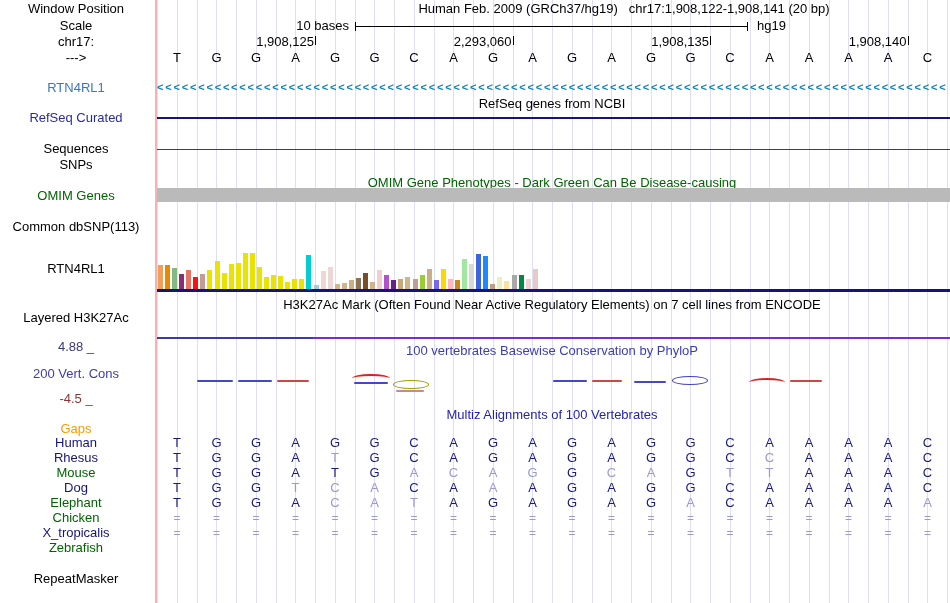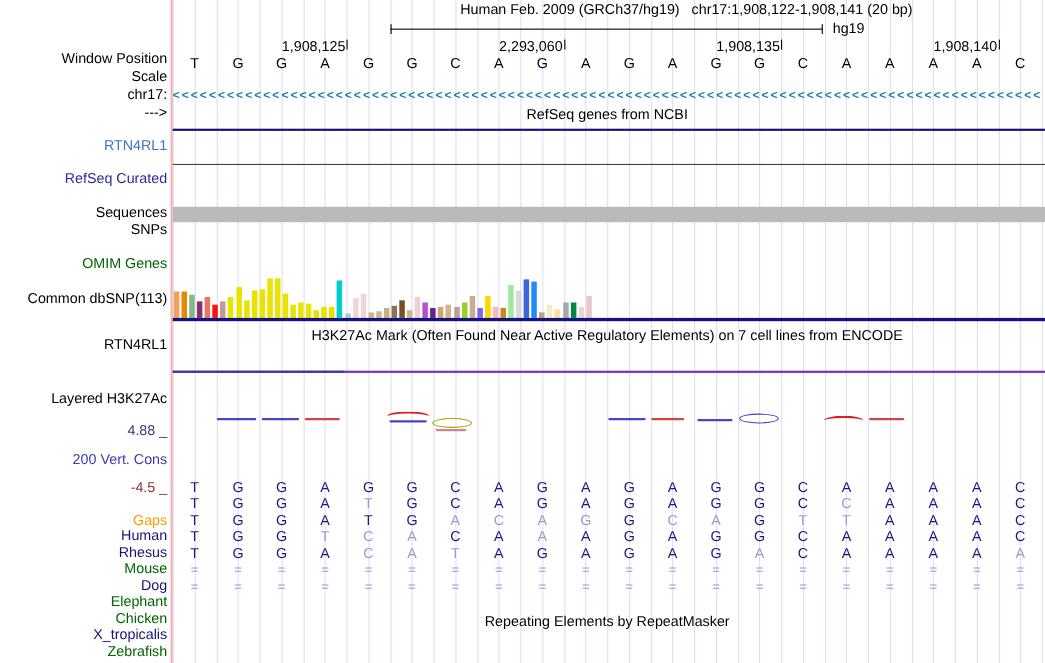--- a/index.html
+++ b/index.html
@@ -1,18 +1,18 @@
 <!DOCTYPE html>
 <html><head>
 <meta charset="utf-8">
 <style>
   html,body{margin:0;padding:0;background:#fff;}
   #page{position:relative;width:950px;height:603px;background:#fff;overflow:hidden;
         font-family:"Liberation Sans",sans-serif;font-size:13px;color:#000;}
-  .lbl{position:absolute;left:0;width:152px;text-align:right;line-height:14px;white-space:nowrap;margin-top:44px;}
+  .lbl{position:absolute;left:0;width:152px;text-align:center;line-height:14px;white-space:nowrap;}
   .ctr{position:absolute;left:157px;width:790px;text-align:center;line-height:14px;white-space:nowrap;}
   .hline{position:absolute;left:157px;width:793px;}
   .gridline{position:absolute;top:0;width:1px;height:603px;background:#dedef6;}
   .pinkline{position:absolute;top:0;left:155px;width:2px;height:603px;background:#f3b3b3;}
   .base{position:absolute;width:40px;text-align:center;line-height:14px;}
   .tick{position:absolute;width:1px;height:9px;background:#000;}
   .ticklabel{position:absolute;text-align:right;width:80px;line-height:13px;}
   .bar{position:absolute;width:5px;}
   .chevrons{position:absolute;left:157px;width:790px;display:flex;justify-content:space-between;
             color:#1080b2;font-size:11px;font-weight:bold;line-height:13px;}
@@ -68,20 +68,21 @@
       <div class="gridline" style="left: 927.25px;"></div>
       <div class="gridline" style="left: 947px;"></div>
     </div>
   <div class="pinkline"></div>
 
   <div class="lbl" style="top:2px">Window Position</div>
   <div class="ctr" style="top:2px;padding-left:72px">
     <span>Human Feb. 2009 (GRCh37/hg19)</span>&nbsp;&nbsp;&nbsp;<span>chr17:1,908,122-1,908,141 (20 bp)</span>
   </div>
   <div class="lbl" style="top:19px">Scale</div>
+  <div style="position:absolute;top:19px;left:157px;width:192px;text-align:right;line-height:14px">10 bases</div>
   <div class="scalebar" style="top:26px;left:355px;width:393px"></div>
   <div class="scaletick" style="top:22px;left:355px"></div>
   <div class="scaletick" style="top:22px;left:747px"></div>
   <div style="position:absolute;top:19px;left:757px;line-height:14px">hg19</div>
   <div class="lbl" style="top:35px">chr17:</div>
   <div id="tick-layer">
       <div class="ticklabel" style="top: 35px; left: 234px;">1,908,125</div>
       <div class="tick" style="top: 36px; left: 315px;"></div>
       <div class="ticklabel" style="top: 35px; left: 431.5px;">2,293,060</div>
       <div class="tick" style="top: 36px; left: 512.5px;"></div>
@@ -215,20 +216,21 @@
     </div>
 
   <div class="ctr" style="top:97px">RefSeq genes from NCBI</div>
   <div class="lbl" style="top:111px;color:#2a2a9e">RefSeq Curated</div>
   <div class="hline" style="top:117px;height:2px;background:#14147a"></div>
 
   <div class="lbl" style="top:142px">Sequences</div>
   <div class="hline" style="top:149px;height:1px;background:#404040"></div>
   <div class="lbl" style="top:158px">SNPs</div>
 
+  <div class="ctr green" style="top:176px">OMIM Gene Phenotypes - Dark Green Can Be Disease-causing</div>
   <div class="lbl green" style="top:189px">OMIM Genes</div>
   <div class="hline" style="top:188px;height:14px;background:#bababa"></div>
 
   <div class="lbl" style="top:220px">Common dbSNP(113)</div>
 
   <div class="lbl" style="top:262px">RTN4RL1</div>
   <div id="gtex-bars">
       <div class="bar" style="left: 158px; top: 265px; height: 24px; background: rgb(240, 160, 90);"></div>
       <div class="bar" style="left: 165.07px; top: 265px; height: 24px; background: rgb(232, 138, 0);"></div>
       <div class="bar" style="left: 172.14px; top: 268px; height: 21px; background: rgb(132, 184, 132);"></div>
@@ -285,38 +287,40 @@
       <div class="bar" style="left: 532.71px; top: 269px; height: 20px; background: rgb(232, 200, 200);"></div>
     </div>
   <div class="hline" style="top:289px;height:3px;background:#14147a"></div>
 
   <div class="ctr" style="top:298px">H3K27Ac Mark (Often Found Near Active Regulatory Elements) on 7 cell lines from ENCODE</div>
   <div class="lbl" style="top:311px">Layered H3K27Ac</div>
   <div class="hline" style="top:337px;height:2px;background:#7a2dc8"></div>
   <div style="position:absolute;top:337px;left:157px;width:156px;height:2px;background:#3c3c9a"></div>
 
   <div class="lbl" style="top:340px;color:#3a3a7a">4.88 _</div>
+  <div class="ctr" style="top:344px;color:#3c3cb4">100 vertebrates Basewise Conservation by PhyloP</div>
   <div class="lbl" style="top:367px;color:#3c3caa">200 Vert. Cons</div>
   <div class="lbl" style="top:392px;color:#8b3636">-4.5 _</div>
   <div id="cons-marks">
       <div class="mark" style="left: 197px; top: 380px; width: 36px; height: 2px; background: rgb(70, 70, 200); border-radius: 2px;"></div>
       <div class="mark" style="left: 238px; top: 380px; width: 34px; height: 2px; background: rgb(70, 70, 200); border-radius: 2px;"></div>
       <div class="mark" style="left: 277px; top: 380px; width: 32px; height: 2px; background: rgb(204, 72, 72); border-radius: 2px;"></div>
       <div class="mark" style="left: 352px; top: 374px; width: 38px; height: 7px; border-top: 2px solid rgb(221, 32, 32); border-radius: 50% 50% 0px 0px;"></div>
       <div class="mark" style="left: 354px; top: 382px; width: 34px; height: 2px; background: rgb(70, 70, 200); border-radius: 2px;"></div>
       <div class="mark" style="left: 393px; top: 380px; width: 34px; height: 7px; border: 1.5px solid rgb(160, 160, 0); border-radius: 50%;"></div>
       <div class="mark" style="left: 396px; top: 390px; width: 28px; height: 2px; background: rgb(204, 136, 136); border-radius: 2px;"></div>
       <div class="mark" style="left: 553px; top: 380px; width: 34px; height: 2px; background: rgb(70, 70, 200); border-radius: 2px;"></div>
       <div class="mark" style="left: 592px; top: 380px; width: 30px; height: 2px; background: rgb(204, 72, 72); border-radius: 2px;"></div>
       <div class="mark" style="left: 634px; top: 381px; width: 32px; height: 2px; background: rgb(70, 70, 200); border-radius: 2px;"></div>
       <div class="mark" style="left: 672px; top: 376px; width: 34px; height: 7px; border: 1.5px solid rgb(64, 64, 200); border-radius: 50%;"></div>
       <div class="mark" style="left: 749px; top: 378px; width: 36px; height: 7px; border-top: 2px solid rgb(221, 32, 32); border-radius: 50% 50% 0px 0px;"></div>
       <div class="mark" style="left: 790px; top: 380px; width: 32px; height: 2px; background: rgb(204, 72, 72); border-radius: 2px;"></div>
     </div>
 
+  <div class="ctr" style="top:408px;color:#2424aa">Multiz Alignments of 100 Vertebrates</div>
   <div class="lbl" style="top:422px;color:#ff9900">Gaps</div>
   <div id="multiz-rows">
       <div class="lbl" style="top: 436px; color: rgb(20, 20, 122);">Human</div>
       <div class="base" style="top: 436px; left: 157px; color: rgb(26, 26, 126); font-size: 13px;">T</div>
       <div class="base" style="top: 436px; left: 196.5px; color: rgb(26, 26, 126); font-size: 13px;">G</div>
       <div class="base" style="top: 436px; left: 236px; color: rgb(26, 26, 126); font-size: 13px;">G</div>
       <div class="base" style="top: 436px; left: 275.5px; color: rgb(26, 26, 126); font-size: 13px;">A</div>
       <div class="base" style="top: 436px; left: 315px; color: rgb(26, 26, 126); font-size: 13px;">G</div>
       <div class="base" style="top: 436px; left: 354.5px; color: rgb(26, 26, 126); font-size: 13px;">G</div>
       <div class="base" style="top: 436px; left: 394px; color: rgb(26, 26, 126); font-size: 13px;">C</div>
@@ -455,15 +459,14 @@
       <div class="base" style="top: 526px; left: 670.5px; color: rgb(154, 154, 206); font-size: 12px;">=</div>
       <div class="base" style="top: 526px; left: 710px; color: rgb(154, 154, 206); font-size: 12px;">=</div>
       <div class="base" style="top: 526px; left: 749.5px; color: rgb(154, 154, 206); font-size: 12px;">=</div>
       <div class="base" style="top: 526px; left: 789px; color: rgb(154, 154, 206); font-size: 12px;">=</div>
       <div class="base" style="top: 526px; left: 828.5px; color: rgb(154, 154, 206); font-size: 12px;">=</div>
       <div class="base" style="top: 526px; left: 868px; color: rgb(154, 154, 206); font-size: 12px;">=</div>
       <div class="base" style="top: 526px; left: 907.5px; color: rgb(154, 154, 206); font-size: 12px;">=</div>
       <div class="lbl" style="top: 541px; color: rgb(0, 100, 0);">Zebrafish</div>
     </div>
 
-  <div class="ctr" style="top:558px">Repeating Elements by RepeatMasker</div>
   <div class="lbl" style="top:572px">RepeatMasker</div>
 </div>
 
 </body></html>

